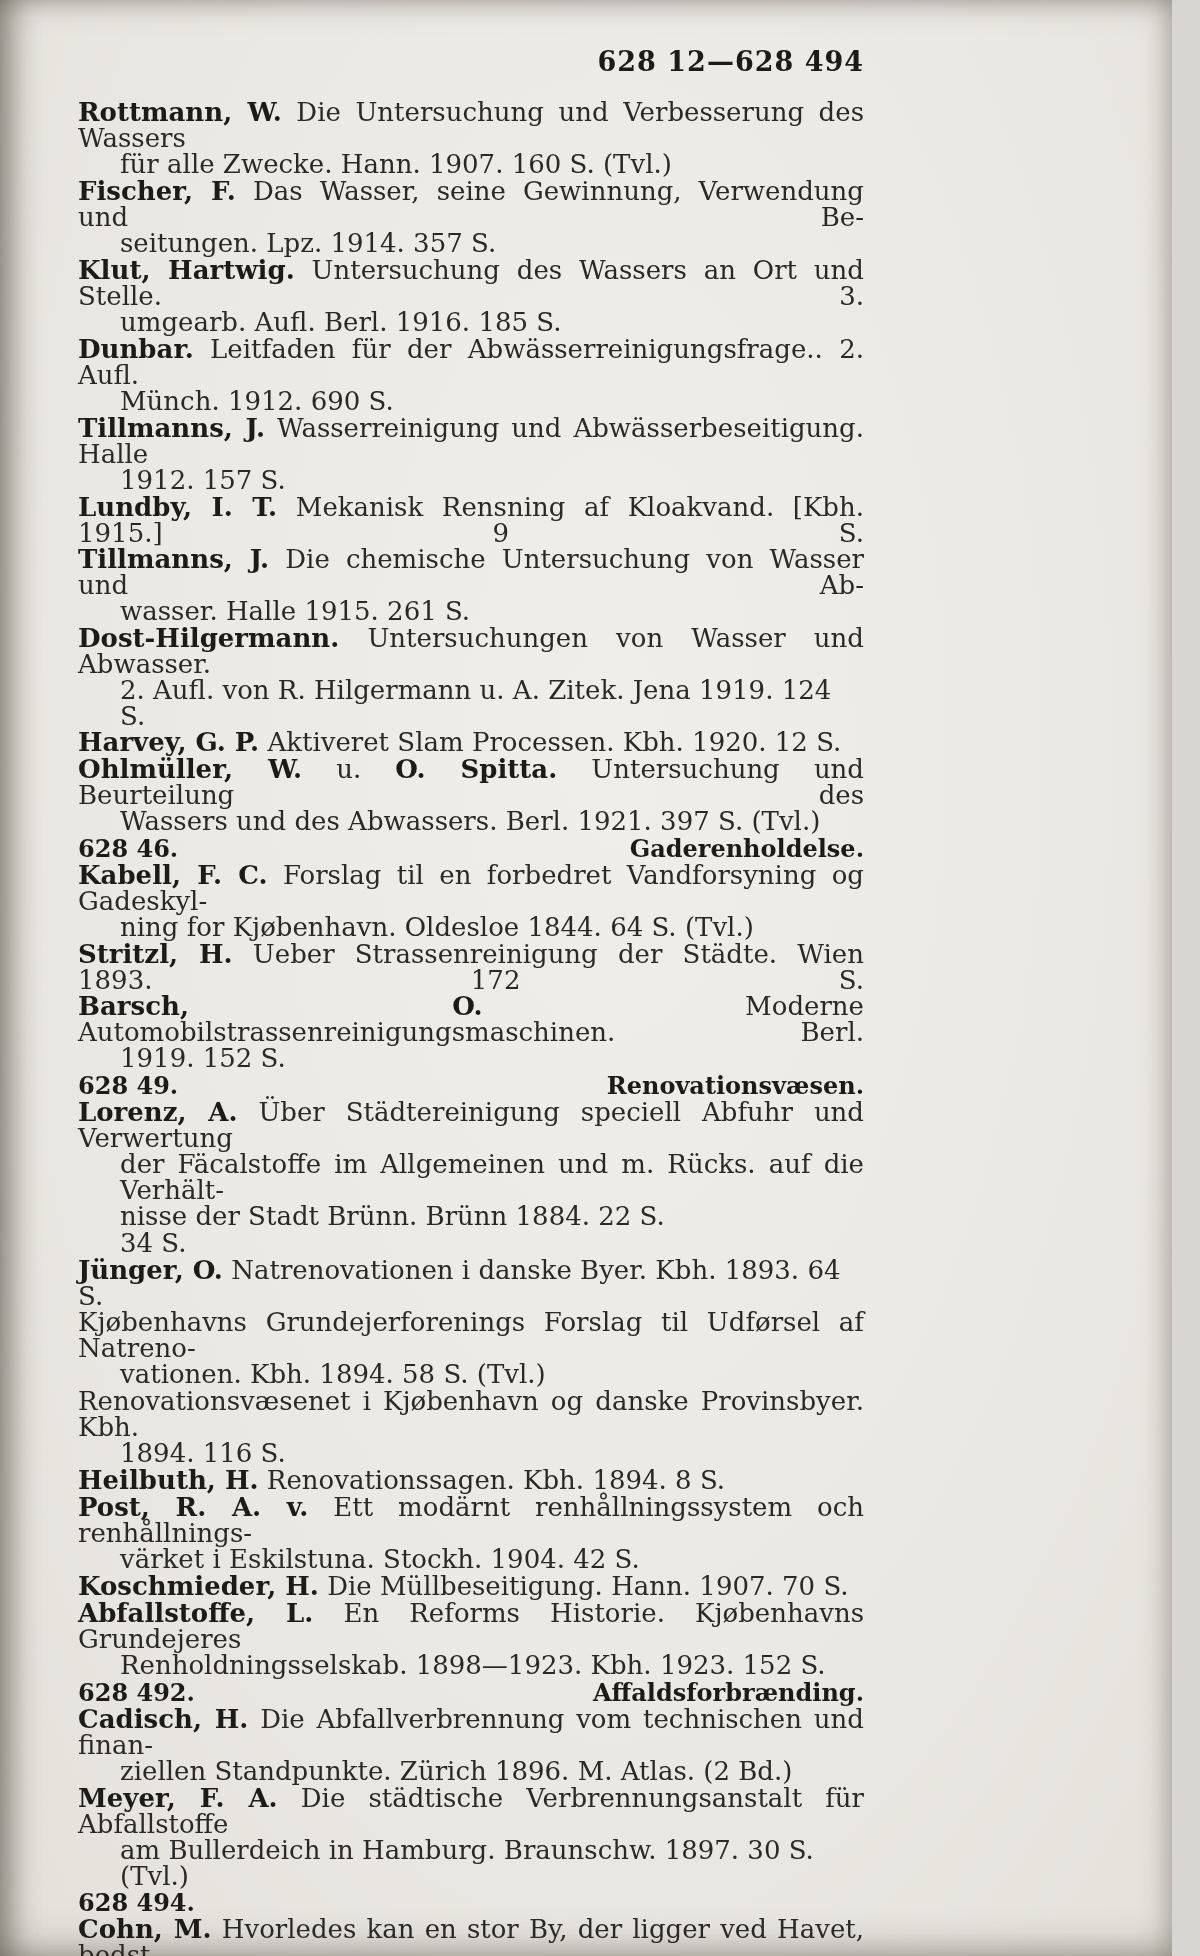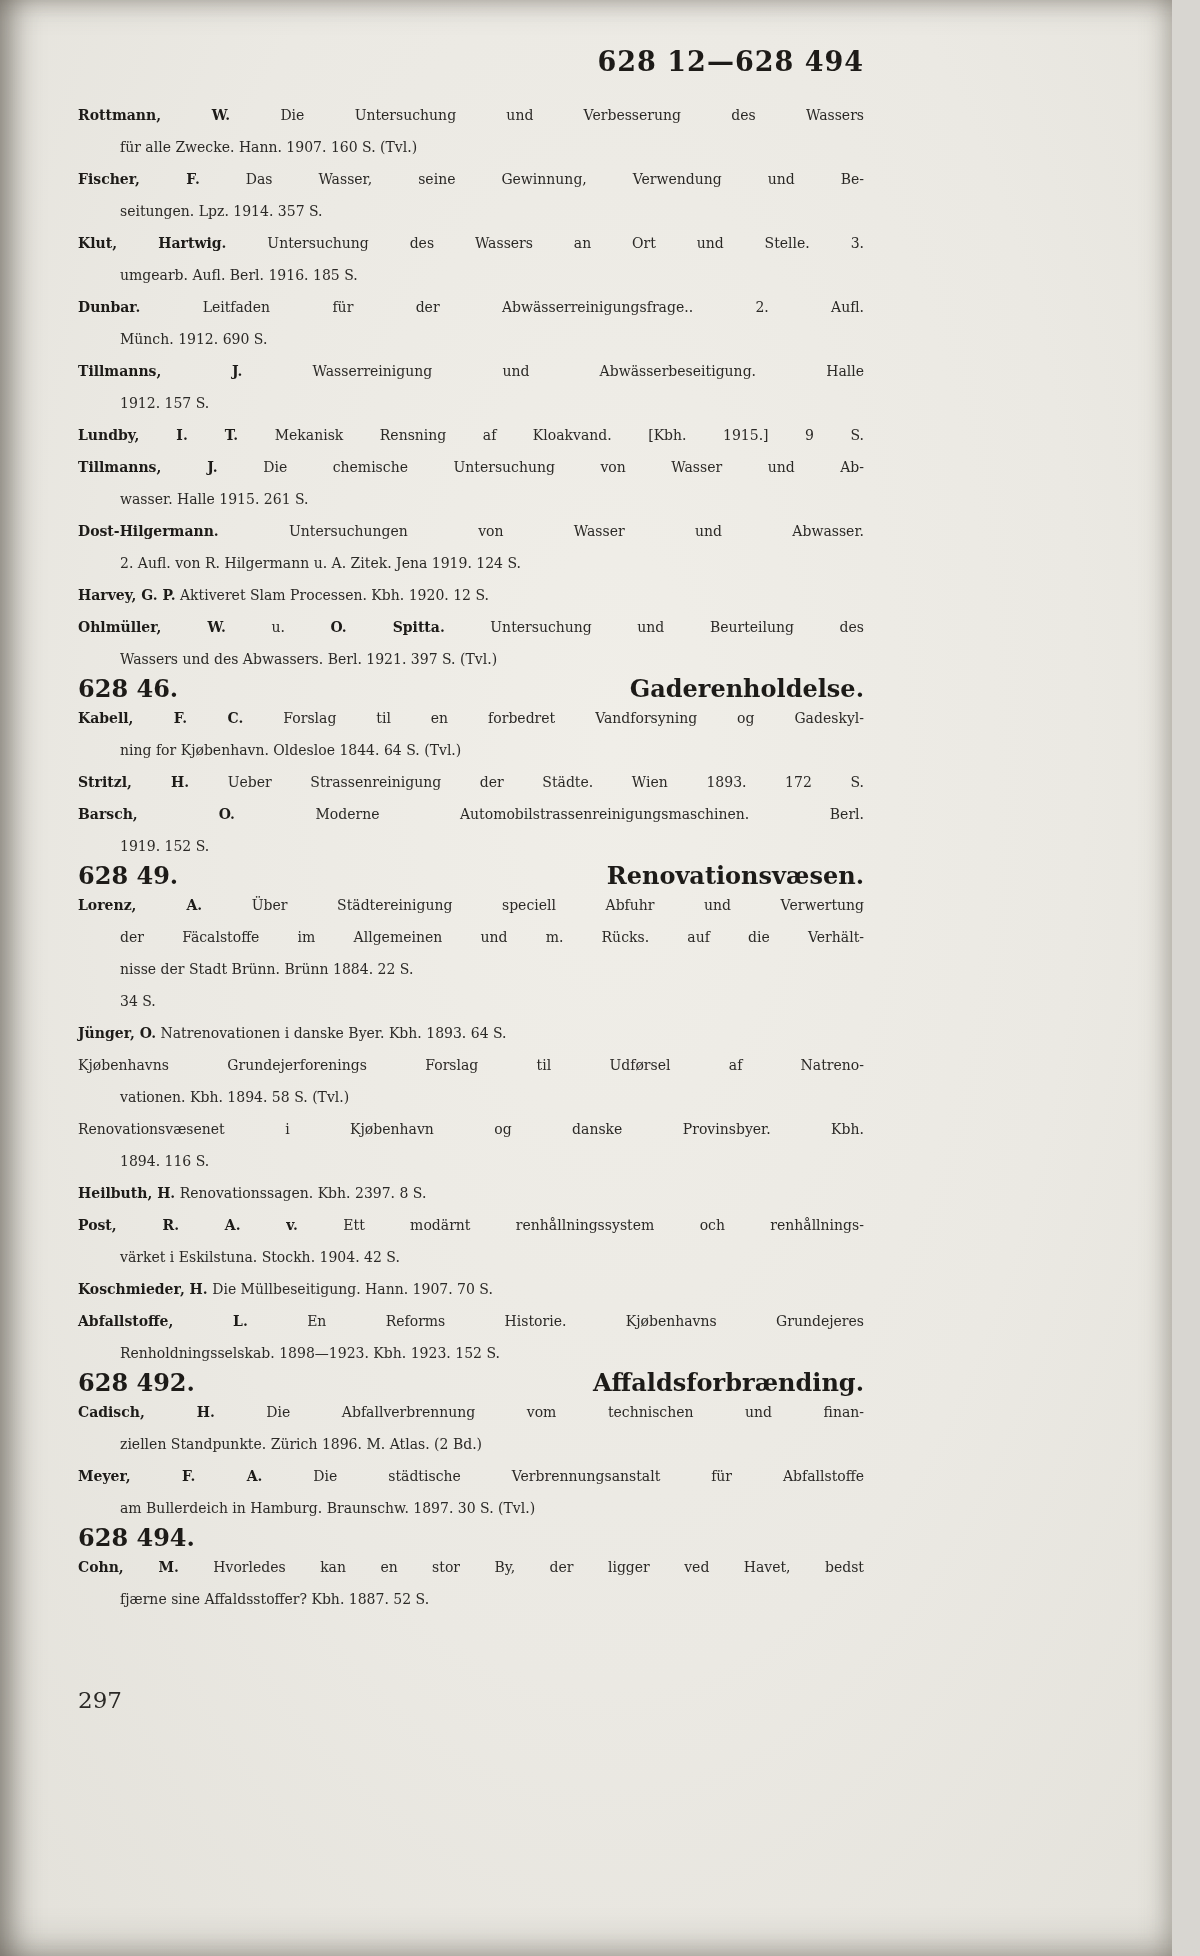--- a/index.html
+++ b/index.html
@@ -32,22 +32,22 @@
   .header {
     text-align: right;
     font-weight: bold;
     font-size: 27px;
     line-height: 32px;
     letter-spacing: 1px;
     color: #1d1b18;
     margin-bottom: 21px;
   }
   .line {
-    font-size: 14px;
-    line-height: 32px;
+    font-size: 26px;
+    line-height: 26px;
     min-height: 27px;
     text-align: left;
   }
   .line.fill {
     text-align: justify;
     text-align-last: justify;
   }
   .line.ind {
     padding-left: 42px;
   }
@@ -107,21 +107,21 @@
         </div>
         <div class="line fill"><span class="b">Lorenz, A.</span><span class="r"> Über Städtereinigung speciell Abfuhr und Verwertung</span></div>
         <div class="line ind fill"><span class="r">der Fäcalstoffe im Allgemeinen und m. Rücks. auf die Verhält-</span></div>
         <div class="line ind"><span class="r">nisse der Stadt Brünn. Brünn 1884. 22 S.</span></div>
         <div class="line ind"><span class="r">34 S.</span></div>
         <div class="line"><span class="b">Jünger, O.</span><span class="r"> Natrenovationen i danske Byer. Kbh. 1893. 64 S.</span></div>
         <div class="line fill"><span class="r">Kjøbenhavns Grundejerforenings Forslag til Udførsel af Natreno-</span></div>
         <div class="line ind"><span class="r">vationen. Kbh. 1894. 58 S. (Tvl.)</span></div>
         <div class="line fill"><span class="r">Renovationsvæsenet i Kjøbenhavn og danske Provinsbyer. Kbh.</span></div>
         <div class="line ind"><span class="r">1894. 116 S.</span></div>
-        <div class="line"><span class="b">Heilbuth, H.</span><span class="r"> Renovationssagen. Kbh. 2397. 8 S.</span></div>
+        <div class="line"><span class="b">Heilbuth, H.</span><span class="r"> Renovationssagen. Kbh. 1894. 8 S.</span></div>
         <div class="line fill"><span class="b">Post, R. A. v.</span><span class="r"> Ett modärnt renhållningssystem och renhållnings-</span></div>
         <div class="line ind"><span class="r">värket i Eskilstuna. Stockh. 1904. 42 S.</span></div>
         <div class="line"><span class="b">Koschmieder, H.</span><span class="r"> Die Müllbeseitigung. Hann. 1907. 70 S.</span></div>
         <div class="line fill"><span class="b">Abfallstoffe, L.</span><span class="r"> En Reforms Historie. Kjøbenhavns Grundejeres</span></div>
         <div class="line ind"><span class="r">Renholdningsselskab. 1898—1923. Kbh. 1923. 152 S.</span></div>
         <div class="line section-line">
           <span class="b">628 492.</span>
           <span class="b">Affaldsforbrænding.</span>
         </div>
         <div class="line fill"><span class="b">Cadisch, H.</span><span class="r"> Die Abfallverbrennung vom technischen und finan-</span></div>

